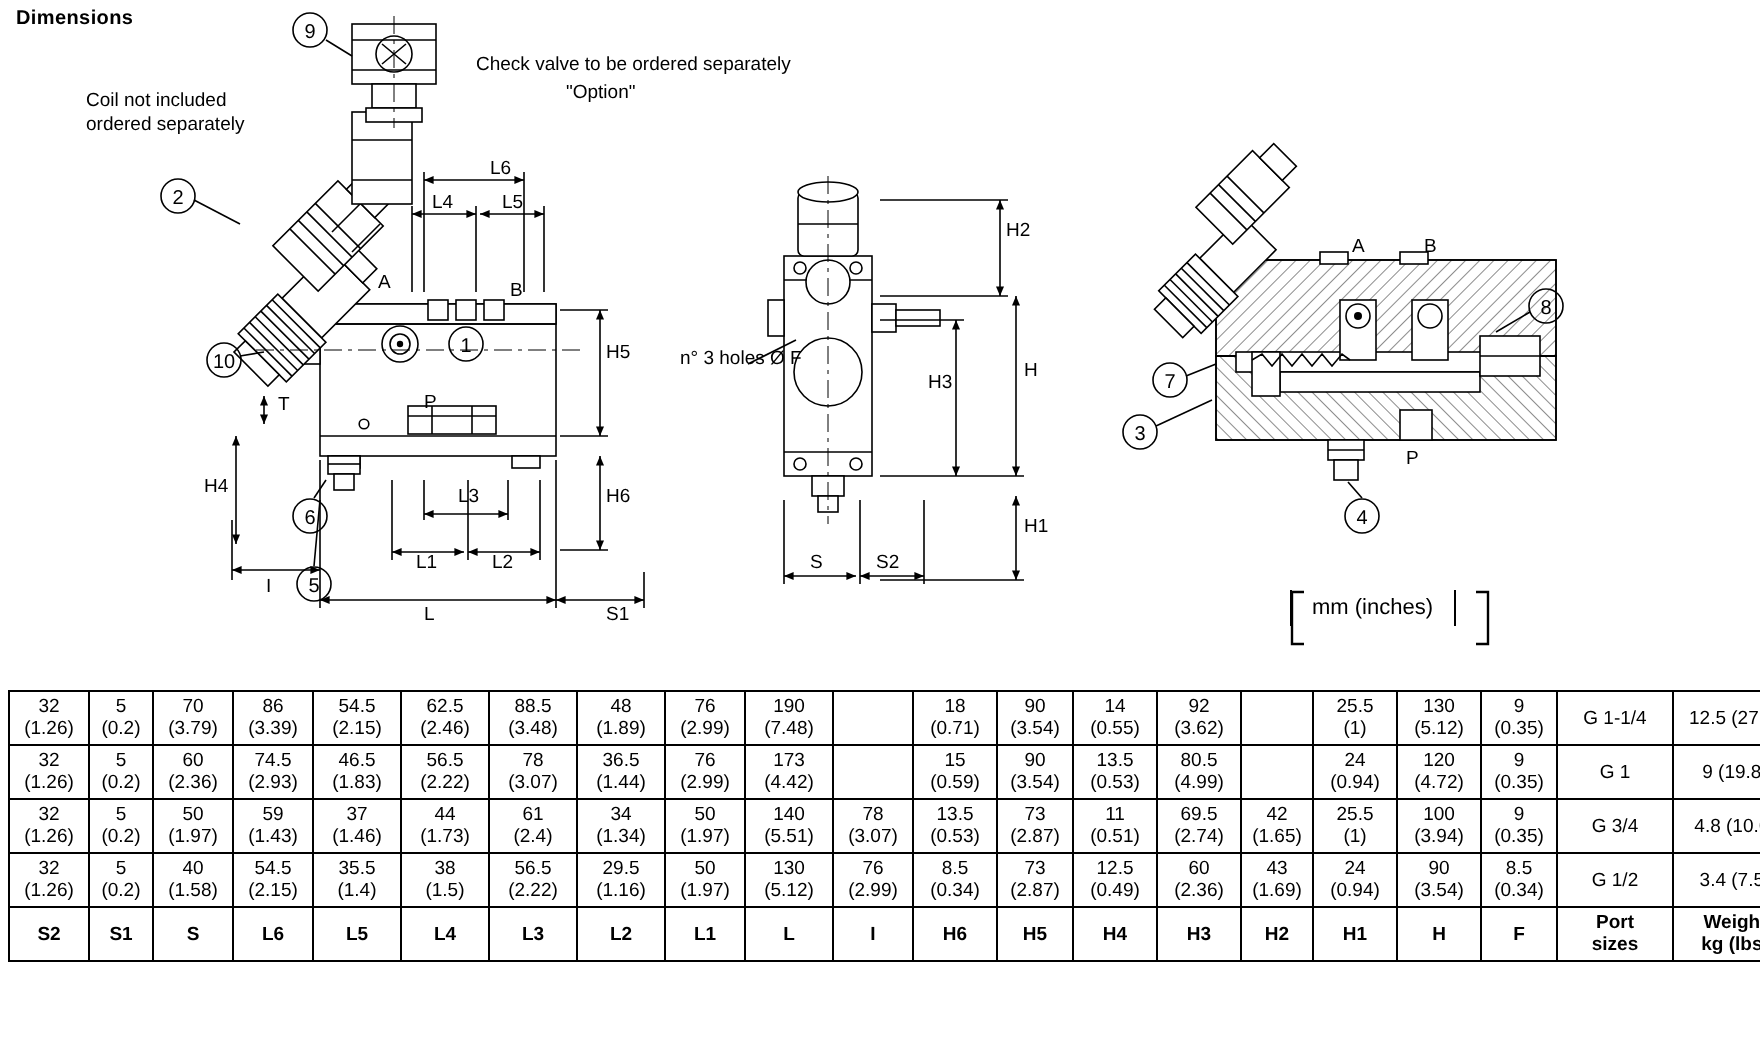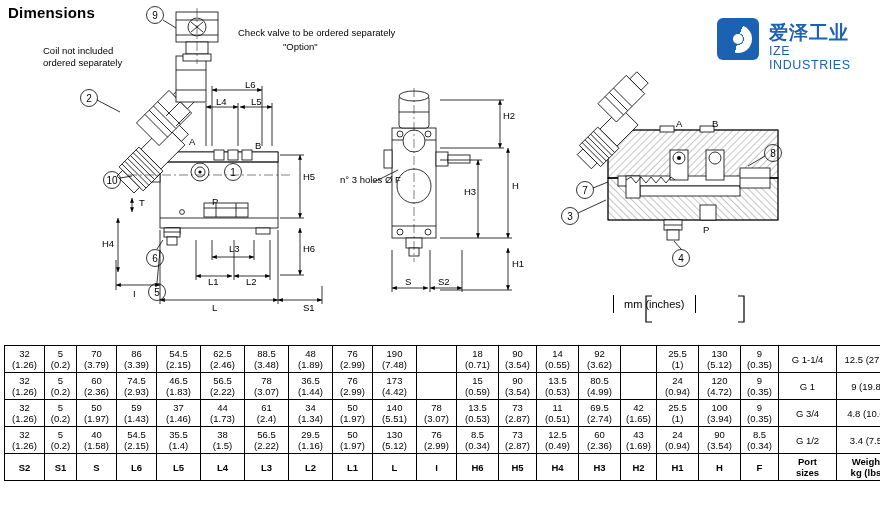--- a/index.html
+++ b/index.html
@@ -9,21 +9,21 @@
     background: #ffffff;
     font-family: "Liberation Sans", sans-serif;
     color: #000;
     position: relative;
     overflow: hidden;
   }
   .page { position:relative; width:880px; height:528px; }
 
   .title {
     position:absolute; left:8px; top:4px;
-    font-size:15px; font-weight:bold; letter-spacing:0.2px;
+    font-size:10px; font-weight:bold; letter-spacing:0.2px;
   }
 
   
   .logo-wrap { position:absolute; left:717px; top:18px; width:155px; height:48px; }
   .logo-badge {
     position:absolute; left:0; top:0; width:42px; height:42px;
     background:#1b62b3; border-radius:6px;
   }
   .logo-badge .swirl {
     position:absolute; left:7px; top:7px; width:28px; height:28px;
@@ -49,21 +49,21 @@
   .draw { position:absolute; left:0; top:0; width:880px; height:335px; }
   .draw svg { display:block; }
 
   .lbl {
     position:absolute; font-size:9.5px; color:#000; white-space:nowrap;
     font-family:"Liberation Sans", sans-serif;
   }
   .note { position:absolute; font-size:9.5px; line-height:12px; white-space:nowrap; }
 
   .unitbox {
-    position:absolute; left:613px; top:295px;
+    position:absolute; left:645px; top:295px;
     font-size:11px; padding:3px 10px;
     border-left:1.6px solid #000; border-right:1.6px solid #000;
   }
   .unitbox::before, .unitbox::after { content:""; }
 
   
   table.dim {
     position:absolute; left:4px; top:345px;
     width:872px;
     border-collapse:collapse;
@@ -82,27 +82,20 @@
   .cellmain { display:block; }
   .cellsub  { display:block; }
 </style>
 </head>
 <body>
 
 <div class="page">
 
   <div class="title">Dimensions</div>
 
-  <div class="logo-wrap">
-    <div class="logo-badge">
-      <div class="swirl"></div>
-    </div>
-    <div class="logo-cn">爱泽工业</div>
-    <div class="logo-en">IZE INDUSTRIES</div>
-  </div>
 
   <div class="draw">
   <svg width="880" height="335" viewBox="0 0 880 335">
     <defs>
       <marker id="ar" markerWidth="7" markerHeight="7" refX="6" refY="2.5" orient="auto">
         <path d="M0,0 L6,2.5 L0,5 z" fill="#000"></path>
       </marker>
       <marker id="arS" markerWidth="7" markerHeight="7" refX="0" refY="2.5" orient="auto">
         <path d="M6,0 L0,2.5 L6,5 z" fill="#000"></path>
       </marker>

